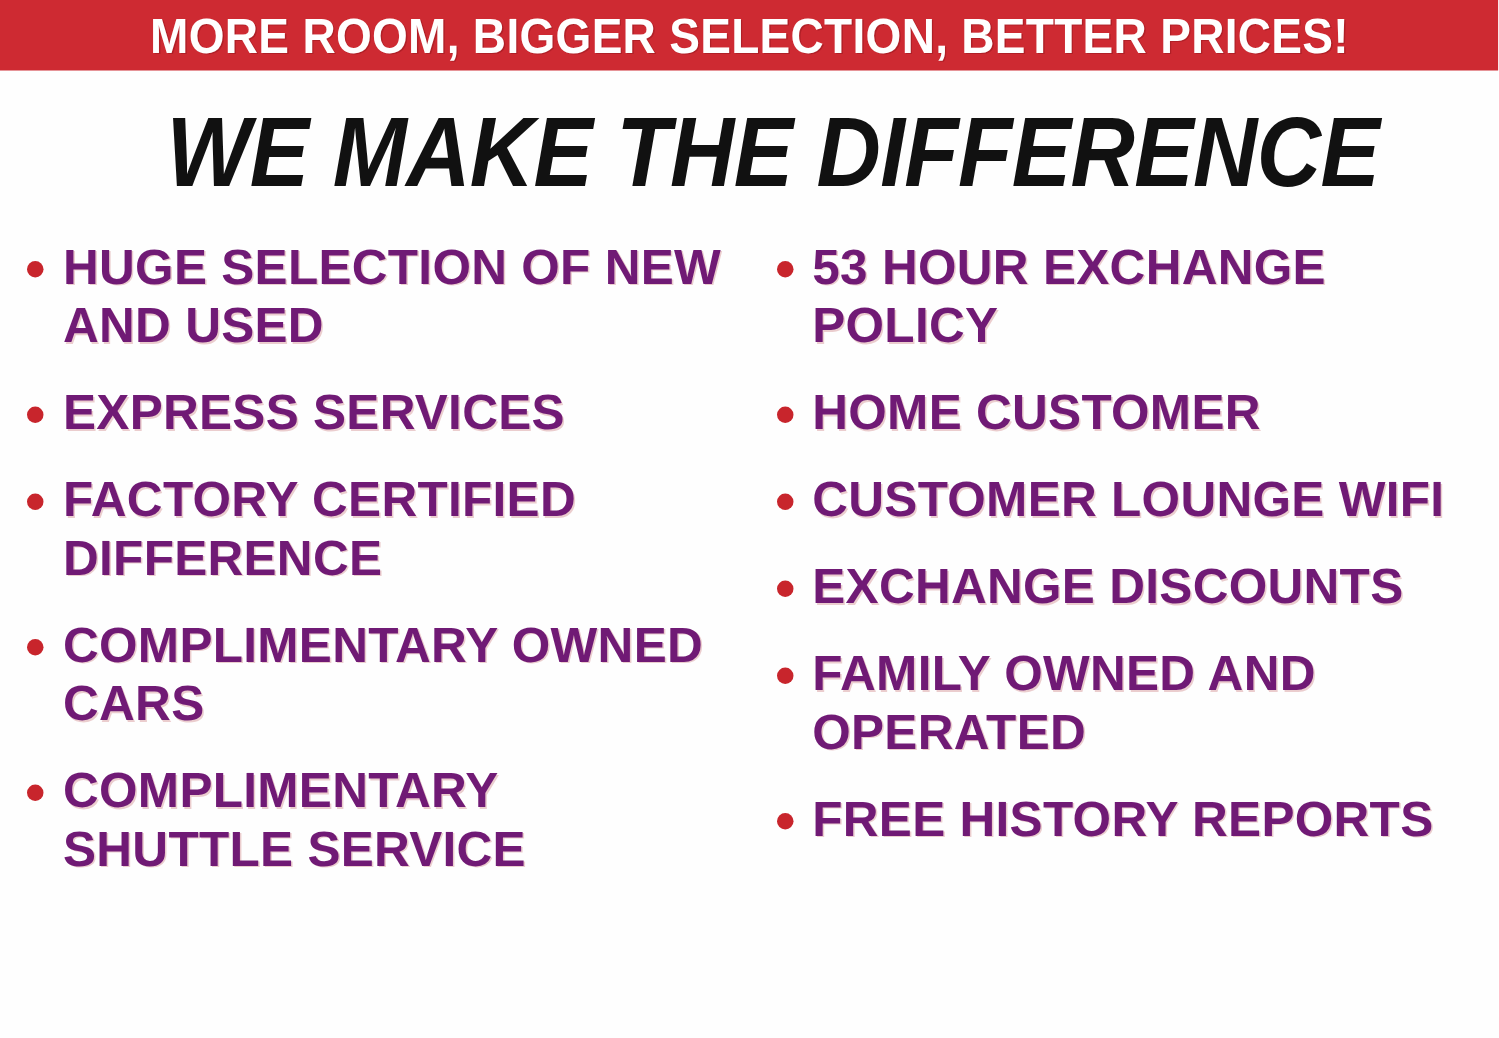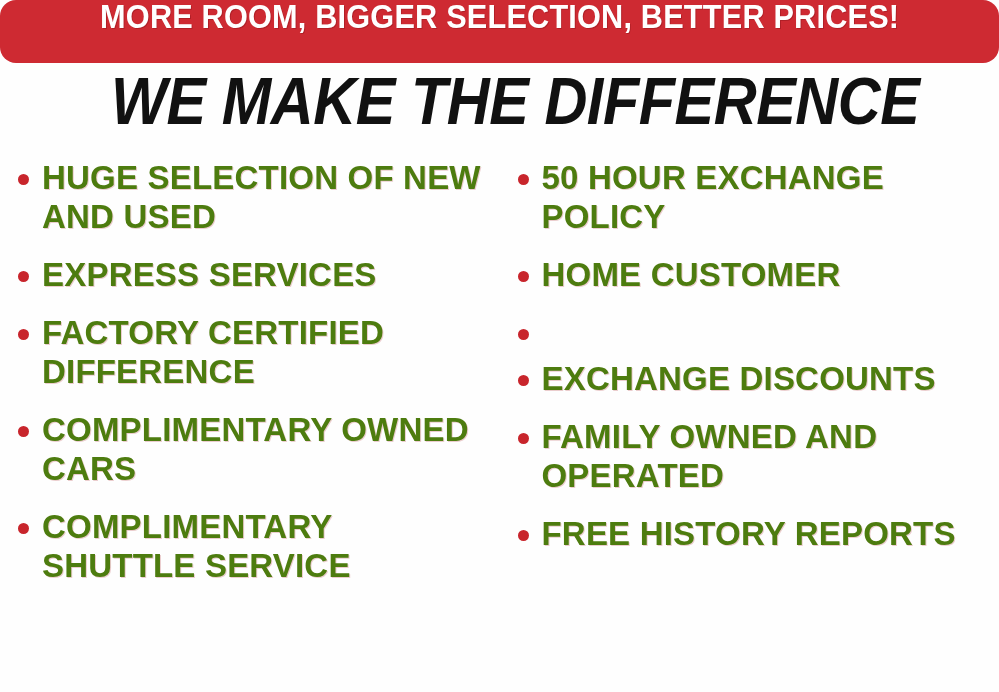--- a/index.html
+++ b/index.html
@@ -17,25 +17,25 @@
     background: #fefefe;
     overflow: hidden;
   }
 
   
   .banner {
     position: absolute;
     left: 0;
     top: 0;
     width: 999px;
-    height: 63px;
+    height: 47px;
     background: #ce2a32;
     display: flex;
+    align-items: center;
     justify-content: center;
-    border-radius: 16px;
   }
   .banner-text {
     color: #ffffff;
     font-family: "Liberation Sans", sans-serif;
     font-weight: bold;
     font-size: 33px;
     line-height: 33px;
     letter-spacing: 0.2px;
     transform: scaleX(0.93);
     transform-origin: center center;
@@ -90,21 +90,21 @@
   .bullet-dot {
     flex: 0 0 auto;
     width: 11px;
     height: 11px;
     border-radius: 50%;
     background: #c8252c;
     margin-top: 16px;
     margin-right: 13px;
   }
   .bullet-label {
-    color: #4d7c0f;
+    color: #701a75;
     font-family: "Liberation Sans", sans-serif;
     font-weight: bold;
     font-size: 33px;
     line-height: 39px;
     letter-spacing: 0.2px;
     text-shadow: 1px 1px 0 rgba(170,30,36,0.22);
   }
 </style>
 </head>
 <body>
@@ -140,28 +140,29 @@
       </div>
       <div class="bullet-item">
         <span class="bullet-dot"></span>
         <span class="bullet-label">COMPLIMENTARY SHUTTLE SERVICE</span>
       </div>
     </div>
 
     <div class="column column-right">
       <div class="bullet-item">
         <span class="bullet-dot"></span>
-        <span class="bullet-label">50 HOUR EXCHANGE POLICY</span>
+        <span class="bullet-label">53 HOUR EXCHANGE POLICY</span>
       </div>
       <div class="bullet-item">
         <span class="bullet-dot"></span>
         <span class="bullet-label">HOME CUSTOMER</span>
       </div>
       <div class="bullet-item">
         <span class="bullet-dot"></span>
+        <span class="bullet-label">CUSTOMER LOUNGE WIFI</span>
       </div>
       <div class="bullet-item">
         <span class="bullet-dot"></span>
         <span class="bullet-label">EXCHANGE DISCOUNTS</span>
       </div>
       <div class="bullet-item">
         <span class="bullet-dot"></span>
         <span class="bullet-label">FAMILY OWNED AND OPERATED</span>
       </div>
       <div class="bullet-item">

